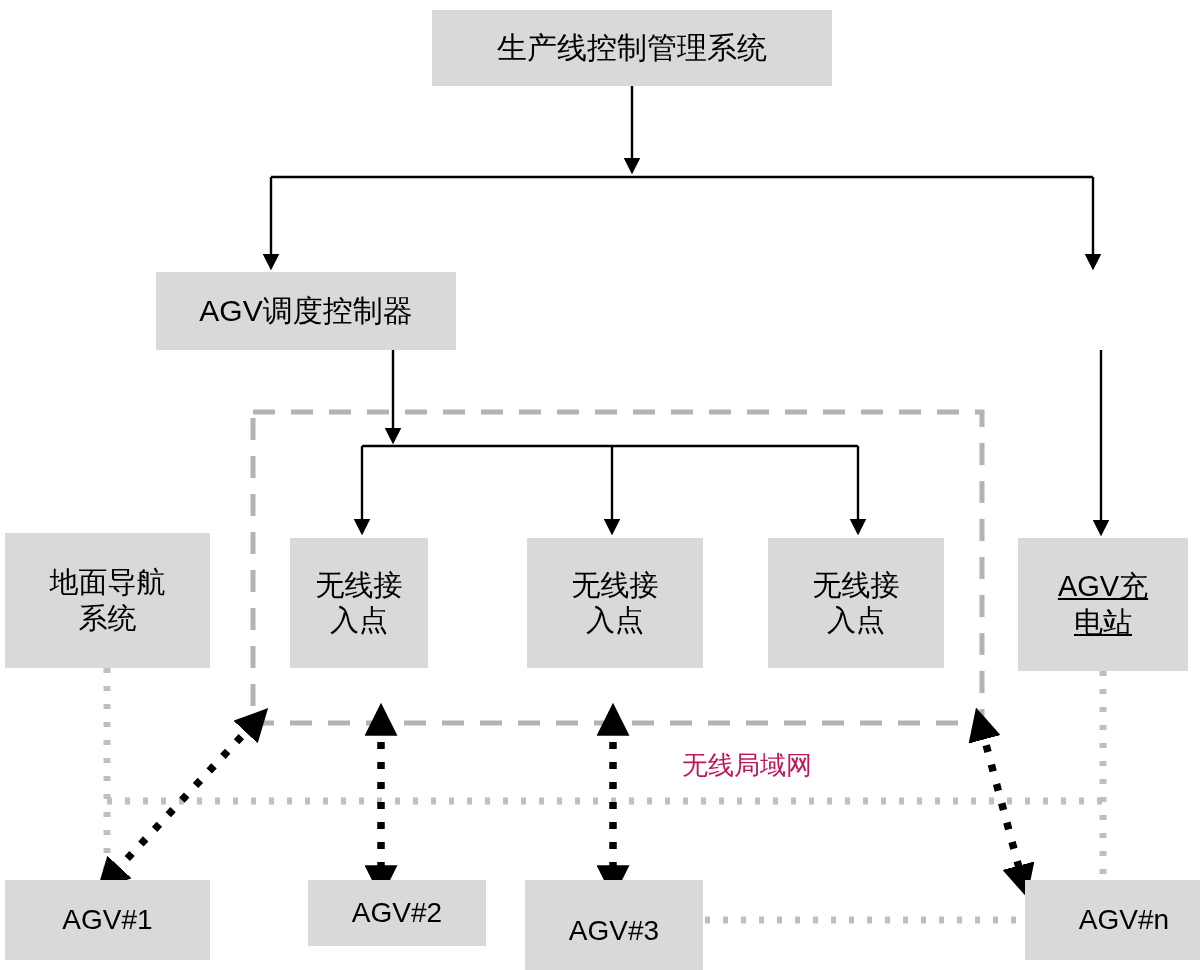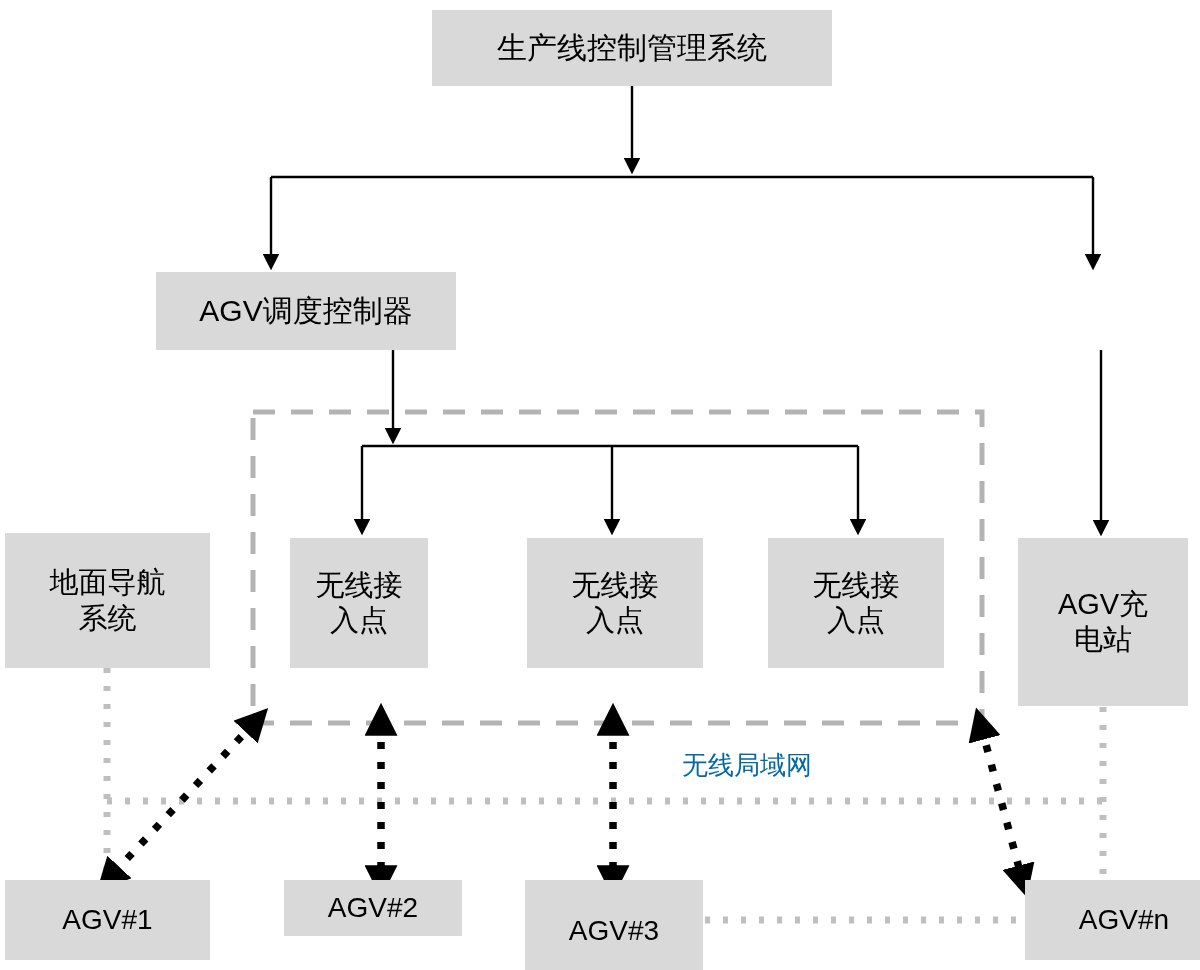--- a/index.html
+++ b/index.html
@@ -43,21 +43,21 @@
     width: 100%;
     padding: 0 4px;
     box-sizing: border-box;
   }
   .fs-30 { font-size: 30px; }
   .fs-29 { font-size: 29px; }
   .fs-28 { font-size: 28px; }
   .fs-26 { font-size: 26px; }
   .free-label {
     position: absolute;
-    color: #0369a1;
+    color: #be185d;
     white-space: nowrap;
     z-index: 4;
   }
 </style>
 </head>
 <body>
 
 <div id="diagram-root">
 
   <svg id="diagram-svg" viewBox="0 0 1200 970" xmlns="http://www.w3.org/2000/svg">
@@ -131,30 +131,30 @@
   <div class="node-box fs-29" style="left:527px; top:538px; width:176px; height:130px;">
     <span class="node-label">无线接
 入点</span>
   </div>
 
   <div class="node-box fs-29" style="left:768px; top:538px; width:176px; height:130px;">
     <span class="node-label">无线接
 入点</span>
   </div>
 
-  <div class="node-box fs-29" style="left:1018px; top:538px; width:170px; height:168px;">
+  <div class="node-box fs-29" style="left:1018px; top:538px; width:170px; height:133px;text-decoration:underline;">
     <span class="node-label">AGV充
 电站</span>
   </div>
 
   <div class="node-box fs-28" style="left:5px; top:880px; width:205px; height:80px;">
     <span class="node-label">AGV#1</span>
   </div>
 
-  <div class="node-box fs-28" style="left:284px; top:880px; width:178px; height:56px;">
+  <div class="node-box fs-28" style="left:308px; top:880px; width:178px; height:66px;">
     <span class="node-label">AGV#2</span>
   </div>
 
   <div class="node-box fs-28" style="left:525px; top:880px; width:178px; height:102px;">
     <span class="node-label">AGV#3</span>
   </div>
 
   <div class="node-box fs-28" style="left:1025px; top:880px; width:198px; height:80px;">
     <span class="node-label">AGV#n</span>
   </div>

